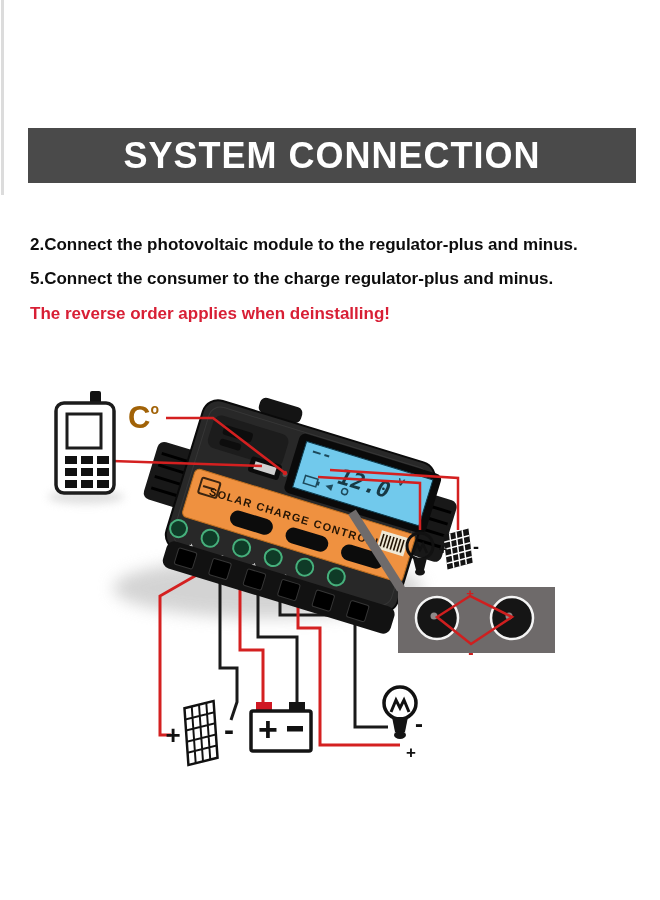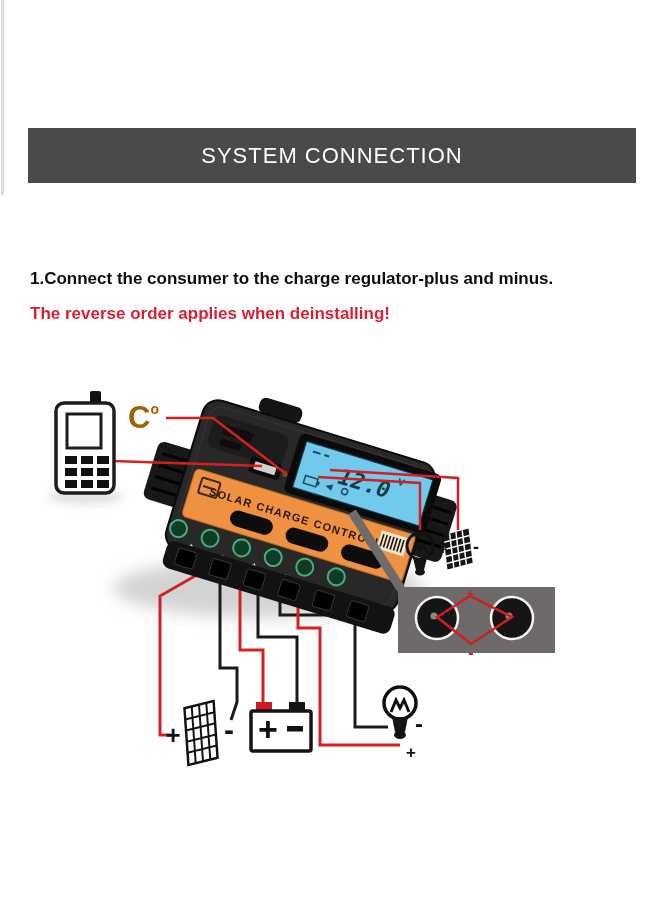--- a/index.html
+++ b/index.html
@@ -1,21 +1,21 @@
 <!DOCTYPE html>
 <html><head>
 <meta charset="utf-8">
 <style>
   html,body{margin:0;padding:0;background:#ffffff;}
   .page{position:relative;width:660px;height:900px;background:#ffffff;overflow:hidden;
         font-family:"Liberation Sans",sans-serif;}
   .edge-artifact{position:absolute;left:1px;top:0;width:3px;height:195px;background:#dcdcdc;}
   .banner{position:absolute;left:28px;top:128px;width:608px;height:55px;background:#4a4a4a;
           display:flex;align-items:center;justify-content:center;}
-  .banner span{color:#ffffff;font-size:22px;font-weight:normal;letter-spacing:1px;}
+  .banner span{color:#ffffff;font-size:36px;font-weight:bold;letter-spacing:1px;}
   .step{position:absolute;left:30px;margin:0;color:#0d0d0d;font-size:17px;font-weight:bold;white-space:nowrap;}
   .warn{position:absolute;left:30px;margin:0;color:#d81f35;font-size:17px;font-weight:bold;white-space:nowrap;}
   .specs{position:absolute;left:382px;top:384px;color:#111111;
          font-family:"Liberation Serif",serif;font-weight:bold;font-size:20px;line-height:23px;}
   .specs .row{white-space:nowrap;}
   .specs .val{margin-left:14px;}
   .temp-label{position:absolute;left:128px;top:400px;color:#a16207;font-weight:bold;}
   .temp-label .big{font-size:31px;}
   .temp-label .deg{font-size:14px;vertical-align:14px;}
   svg{position:absolute;left:0;top:0;}
@@ -28,21 +28,22 @@
 <body>
 
 <div class="page">
 
   <div class="edge-artifact"></div>
 
   <div class="banner">
     <span>SYSTEM CONNECTION</span>
   </div>
 
-  <p class="step" style="top:269px">1.Connect the consumer to the charge regulator-plus and minus.</p>
+  <p class="step" style="top:235px">2.Connect the photovoltaic module to the regulator-plus and minus.</p>
+  <p class="step" style="top:269px">5.Connect the consumer to the charge regulator-plus and minus.</p>
   <p class="warn" style="top:304px">The reverse order applies when deinstalling!</p>
 
   <div class="specs">
   </div>
 
   <div class="temp-label">
     <span class="big">C</span><span class="deg">o</span>
   </div>
 
   <svg width="660" height="900" viewBox="0 0 660 900">

